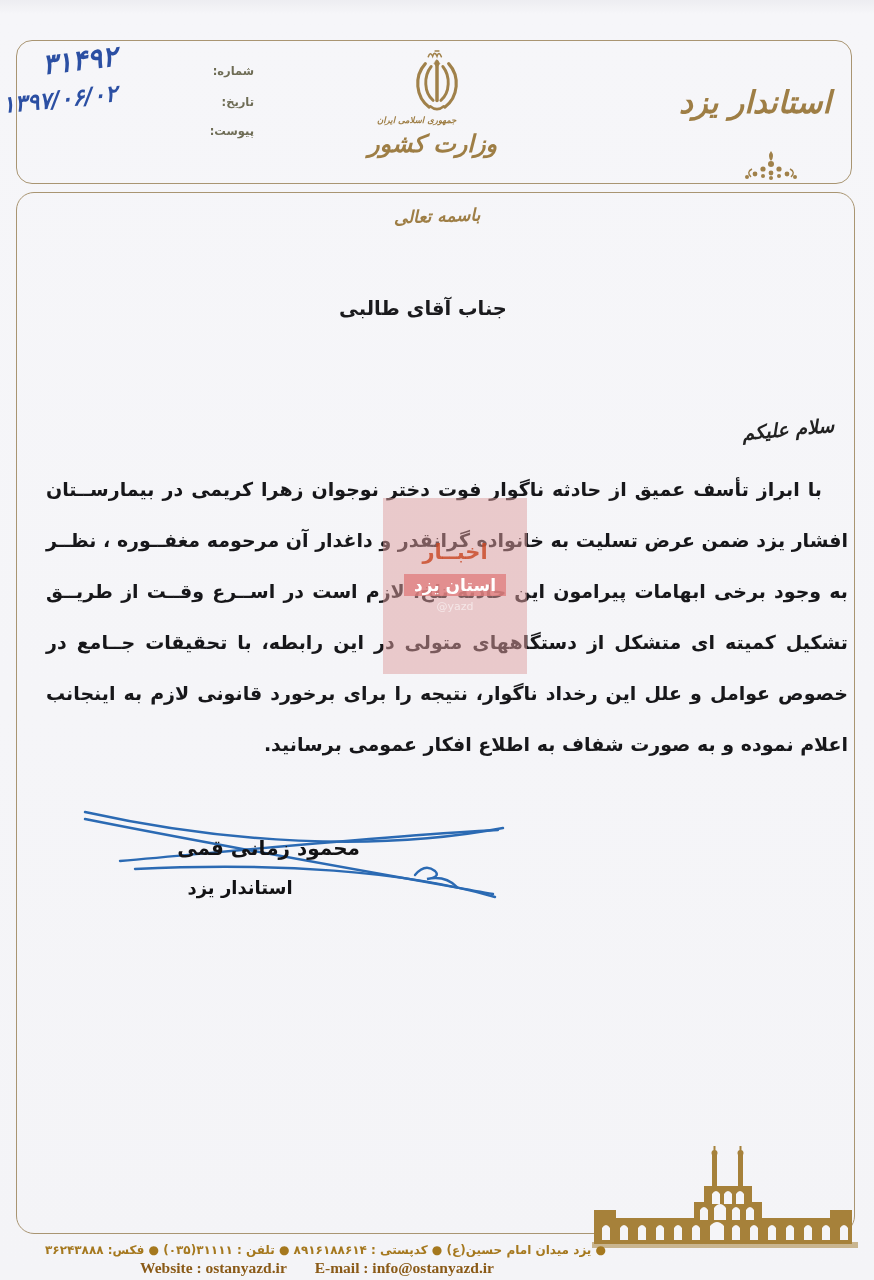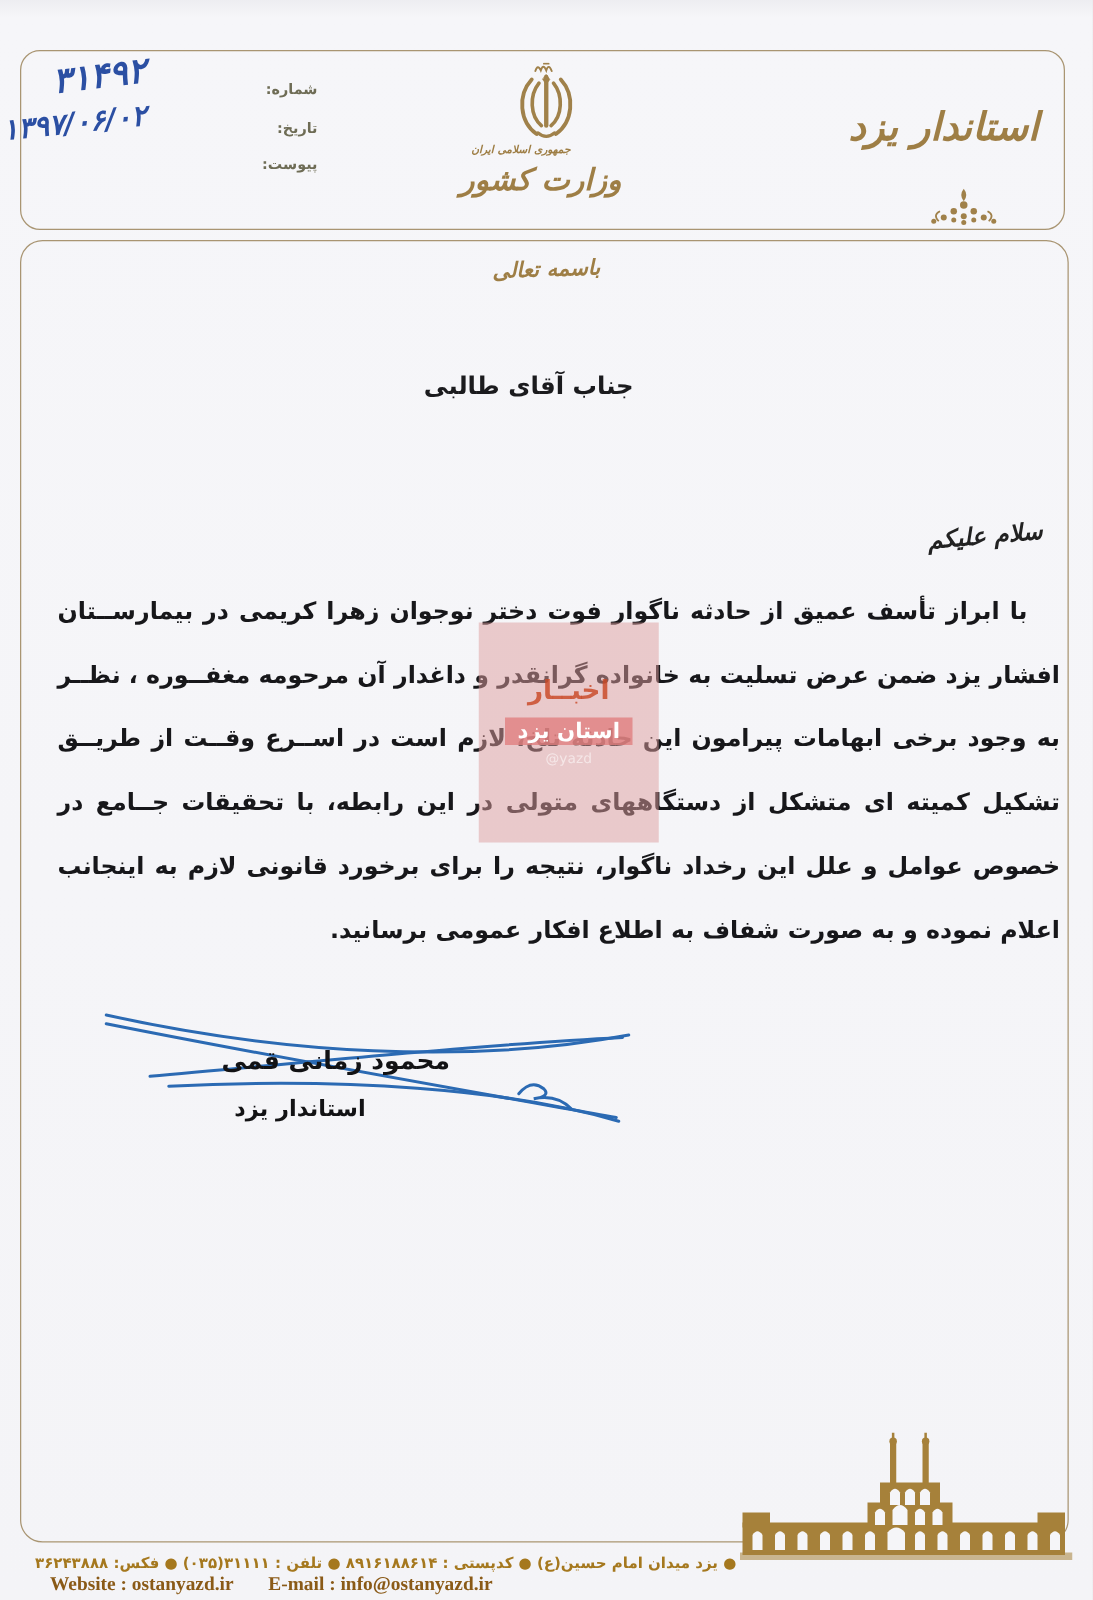--- a/index.html
+++ b/index.html
@@ -24,23 +24,23 @@
   .bodyline.last{text-align-last:right;}
   .bodyline.first{padding-right:26px;}
   
   .wm{position:absolute;left:383px;top:498px;width:144px;height:176px;
       background:rgba(222,158,158,0.5);text-align:center;direction:rtl;}
   .wm-l1{margin-top:42px;font-size:21px;font-weight:bold;color:rgba(201,72,36,0.82);}
   .wm-chip{display:inline-block;margin-top:10px;padding:1px 10px;background:rgba(224,126,126,0.78);
            color:#ffffff;font-size:17px;font-weight:bold;}
   .wm-l3{margin-top:4px;font-size:11px;color:rgba(255,255,255,0.55);direction:ltr;}
   
-  .footer-address{position:absolute;left:28px;top:1243px;width:578px;text-align:left;direction:rtl;
+  .footer-address{position:absolute;left:28px;top:1243px;width:578px;text-align:right;direction:rtl;
                   font-size:12px;font-weight:bold;color:#a5781e;white-space:nowrap;}
-  .footer-web{position:absolute;left:28px;top:1259px;width:578px;
+  .footer-web{position:absolute;left:28px;top:1259px;width:578px;text-align:center;
               font-family:"Liberation Serif",serif;font-size:15.5px;font-weight:bold;color:#8a5a17;}
   .footer-web span{margin:0 12px;}
   svg{display:block;}
 </style>
 </head>
 <body>
 
 <div class="page">
 
   <div class="box" style="left:16px;top:40px;width:834px;height:142px;"></div>

